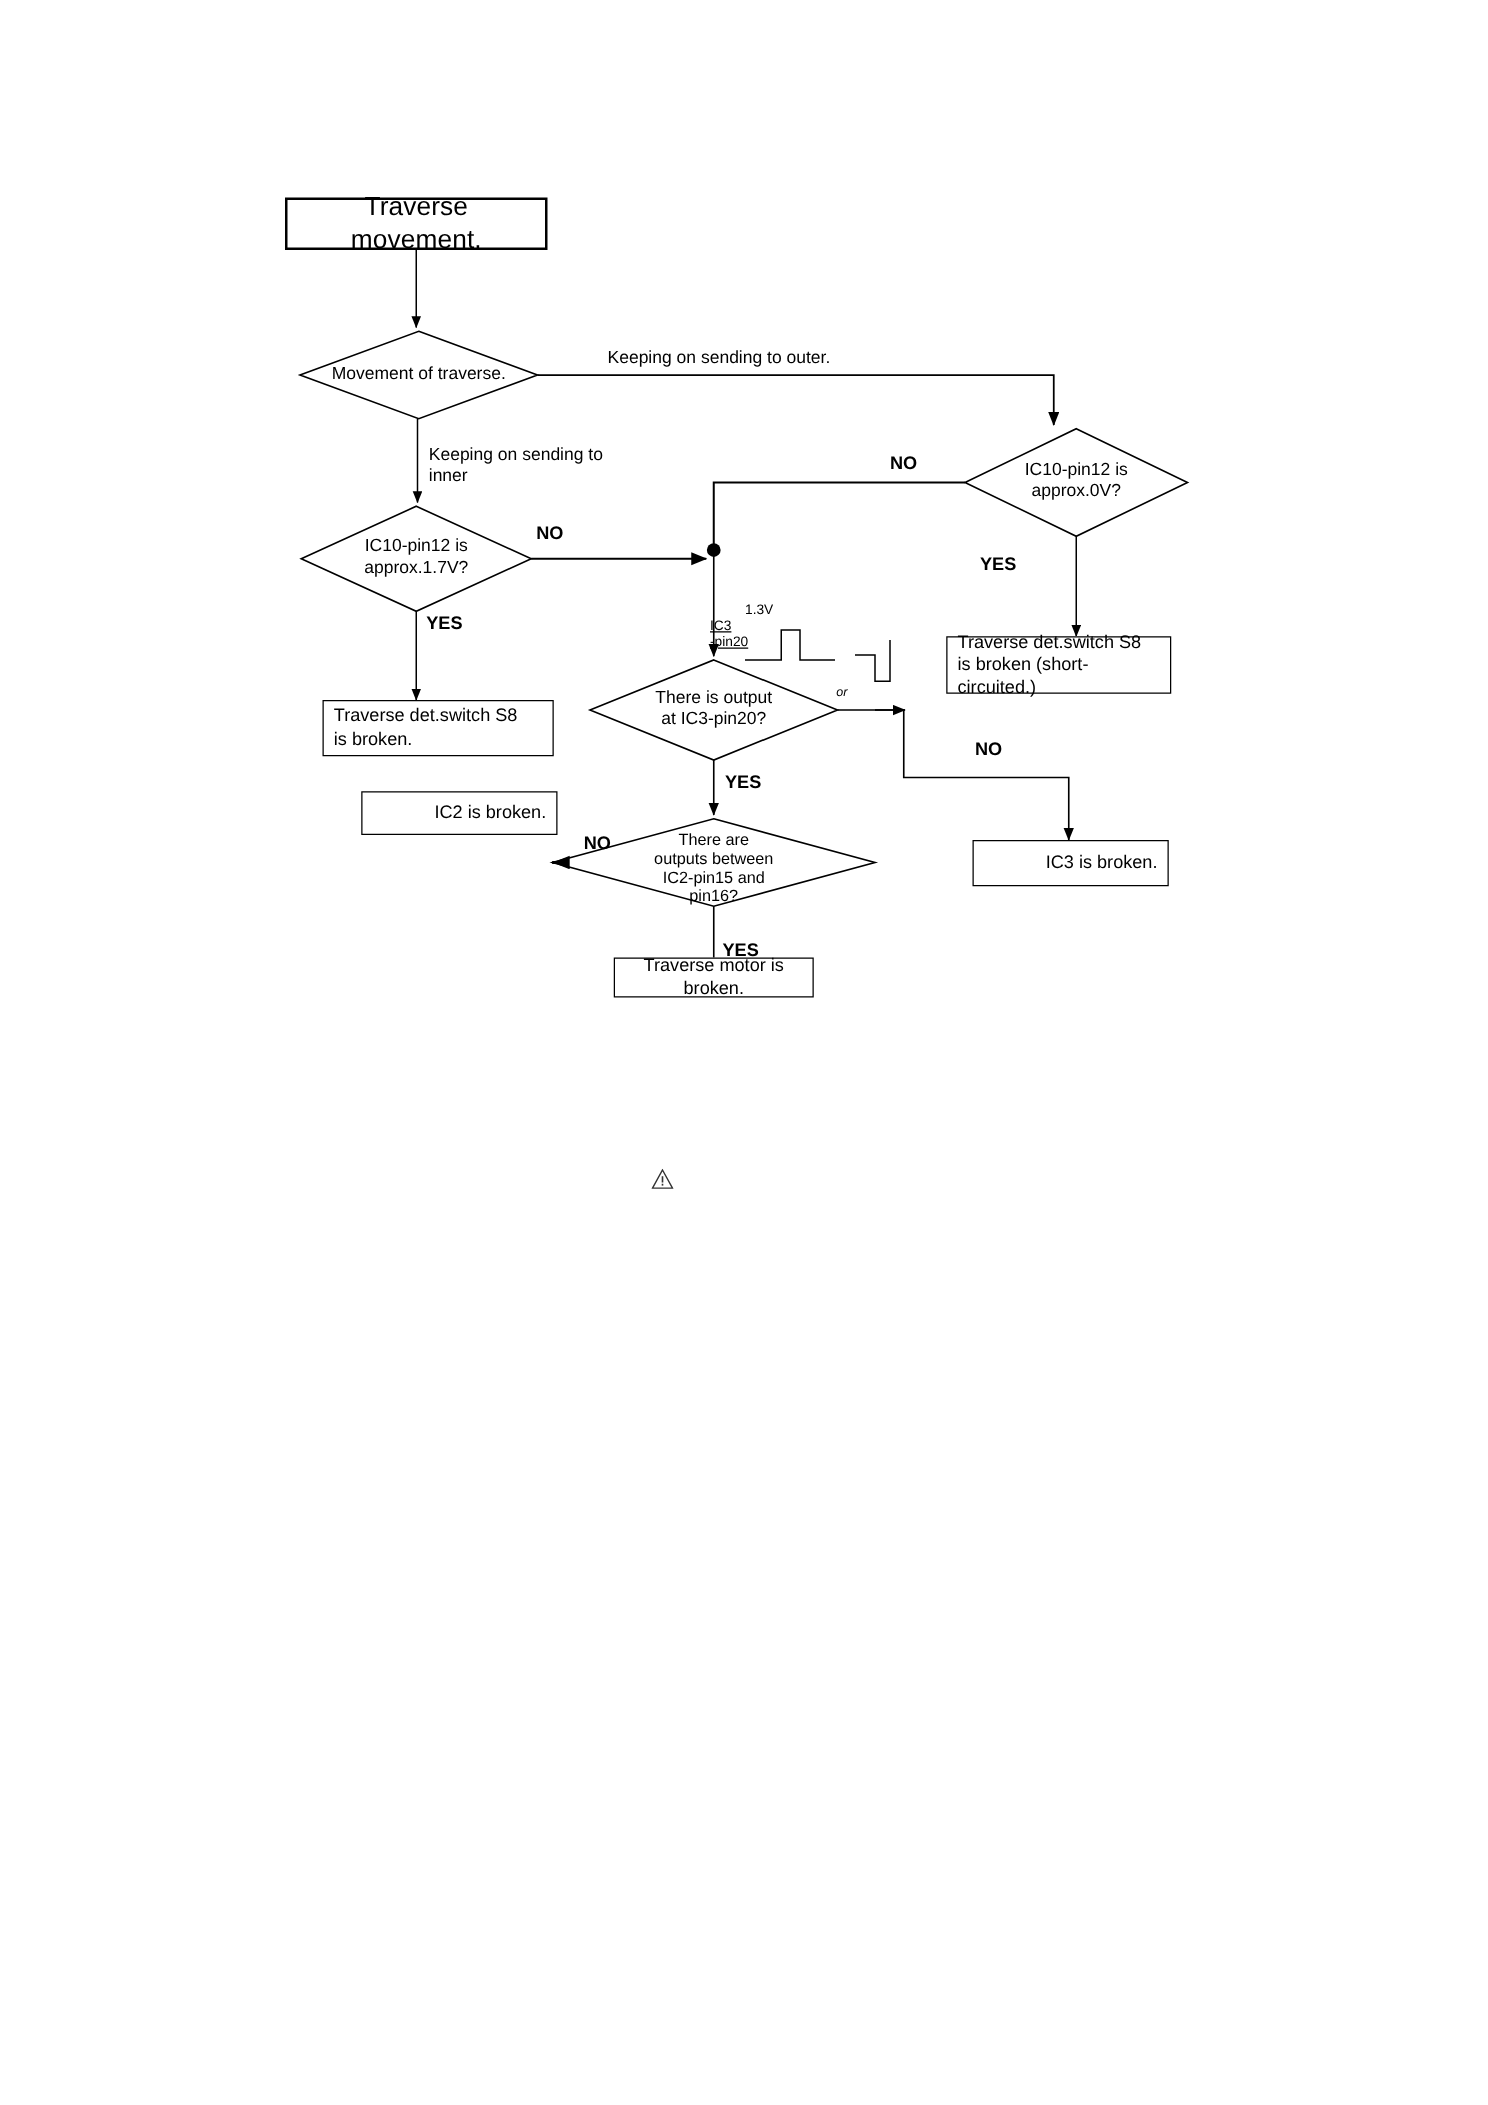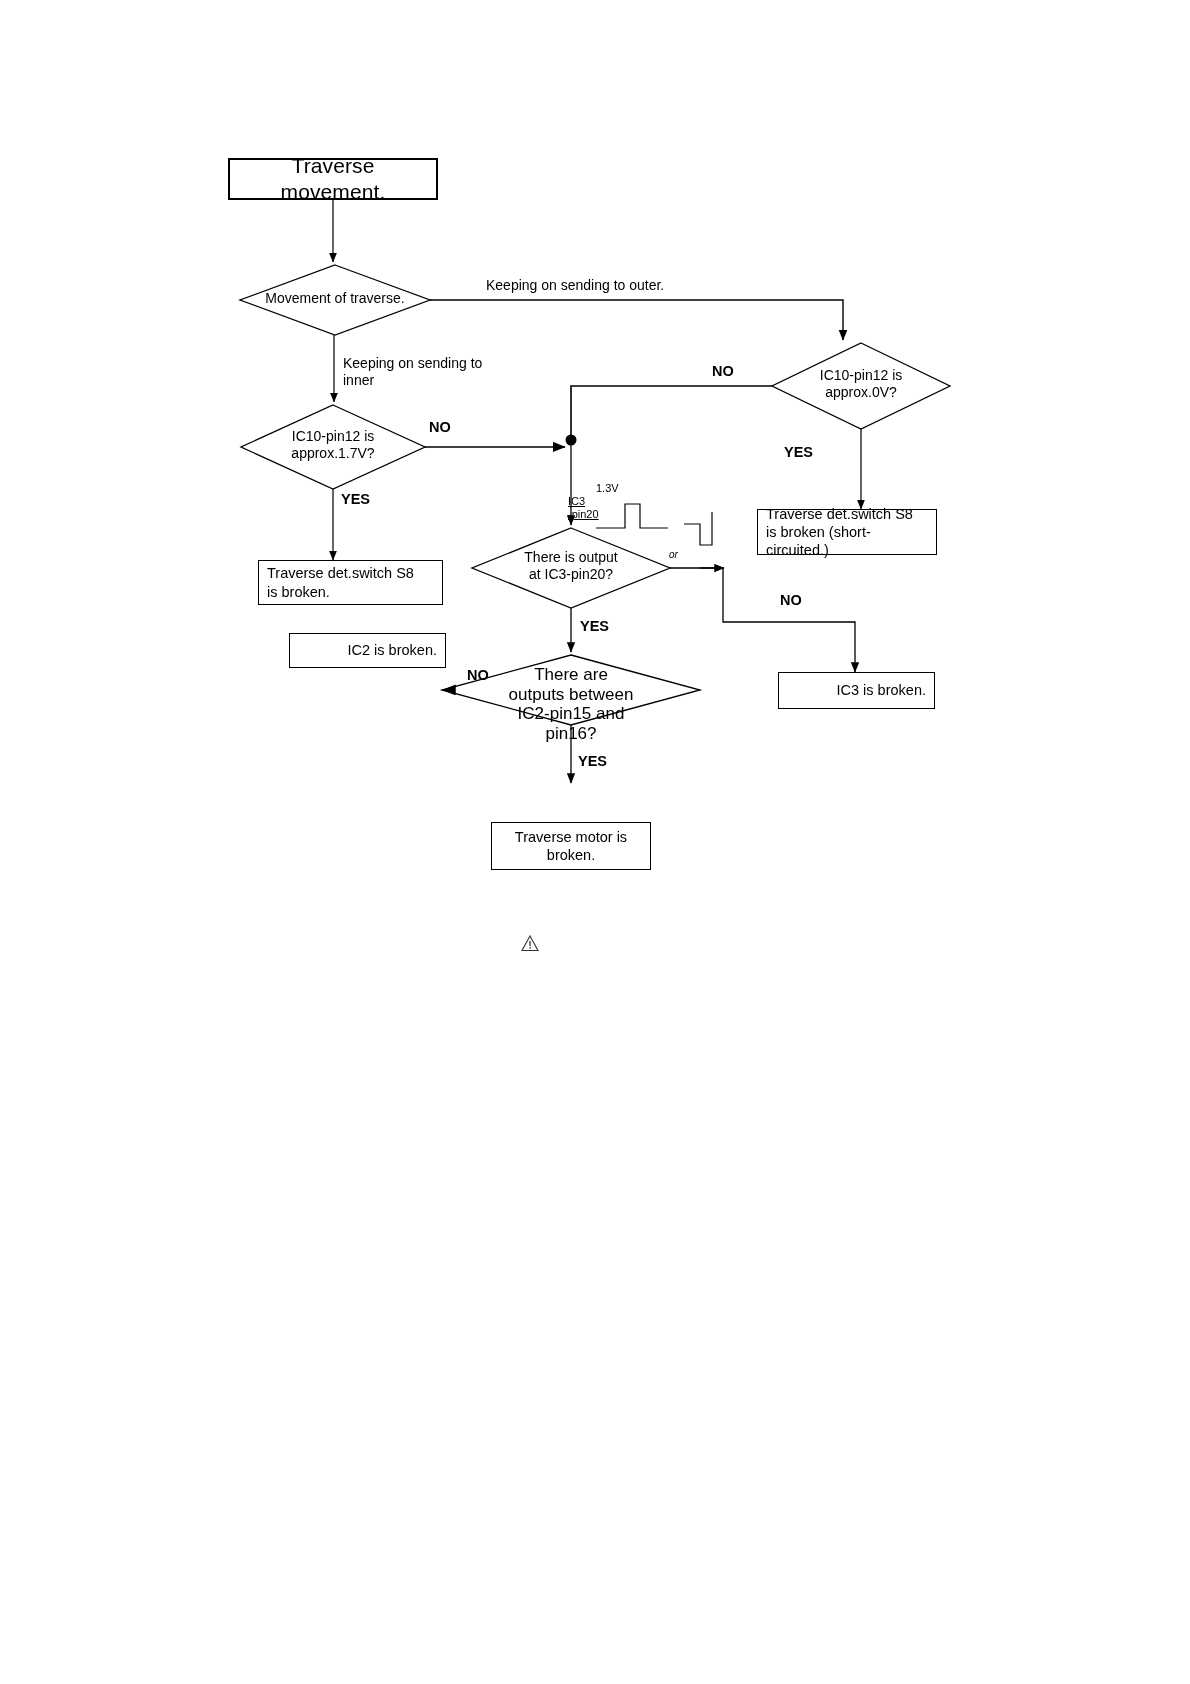--- a/index.html
+++ b/index.html
@@ -51,21 +51,21 @@
   }
   
   .dia-label {
     position: absolute;
     text-align: center;
     font-size: 14px;
     line-height: 1.2;
     white-space: pre-line;
   }
   .dia-label.small {
-    font-size: 17px;
+    font-size: 13px;
     line-height: 1.15;
   }
   
   .edge-label {
     position: absolute;
     font-size: 14px;
     white-space: pre-line;
     line-height: 1.2;
   }
   .edge-label.bold {
@@ -165,21 +165,21 @@
   </div>
 
   <div class="node box center term-box" style="left:778px; top:672px; width:157px; height:37px;">
     <span>IC3 is broken.</span>
   </div>
 
   <div class="node box center term-box" style="left:289px; top:633px; width:157px; height:35px;">
     <span>IC2 is broken.</span>
   </div>
 
-  <div class="node box center term-box" style="left:491px; top:822px; width:160px; height:48px;">
+  <div class="node box center term-box" style="left:491px; top:766px; width:160px; height:32px;">
     <span>Traverse motor is broken.</span>
   </div>
 
   <div class="dia-label" style="left:255px; top:290px; width:160px;">Movement of traverse.</div>
 
   <div class="dia-label" style="left:258px; top:428px; width:150px;">IC10-pin12 is
 approx.1.7V?</div>
 
   <div class="dia-label" style="left:788px; top:367px; width:146px;">IC10-pin12 is
 approx.0V?</div>

